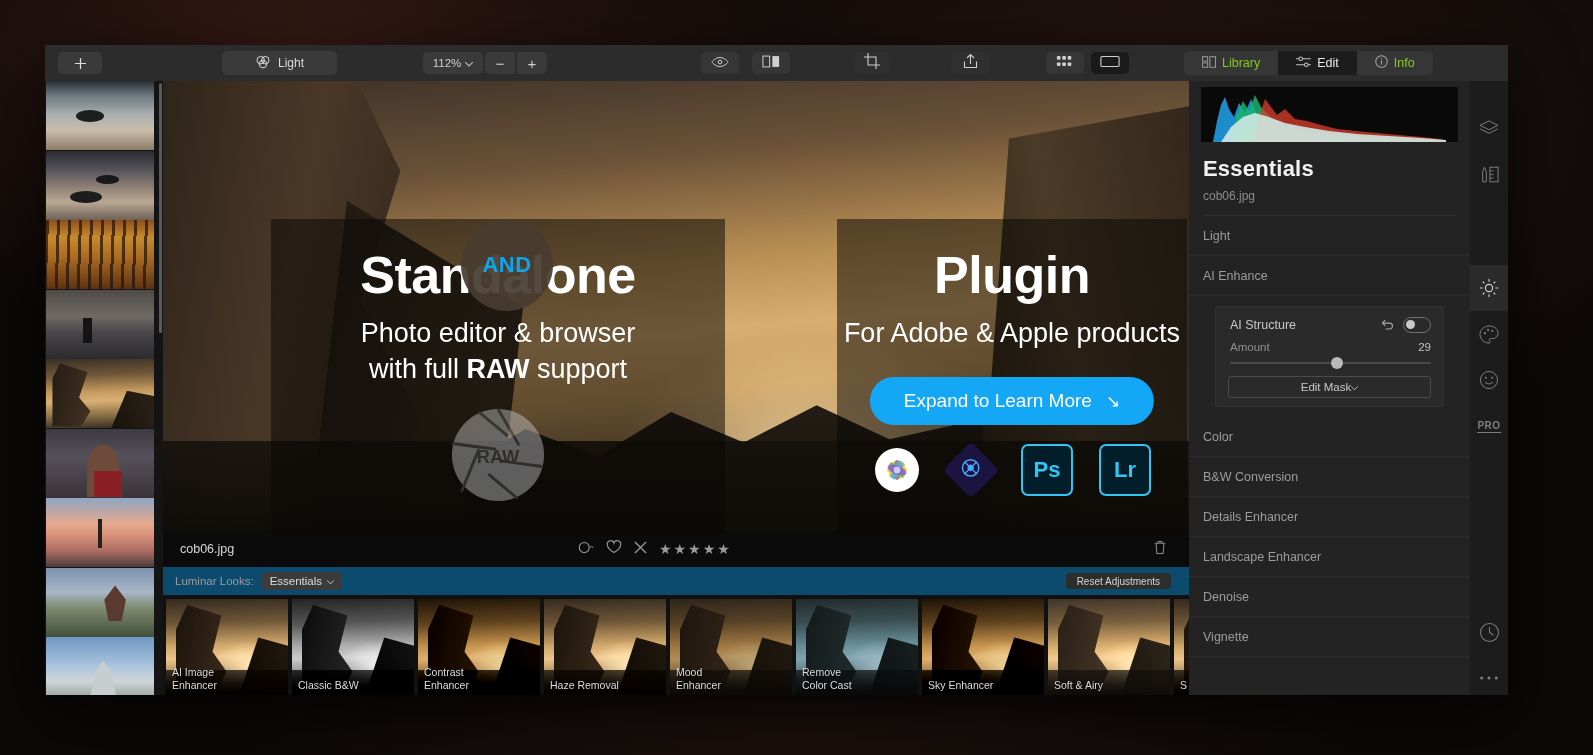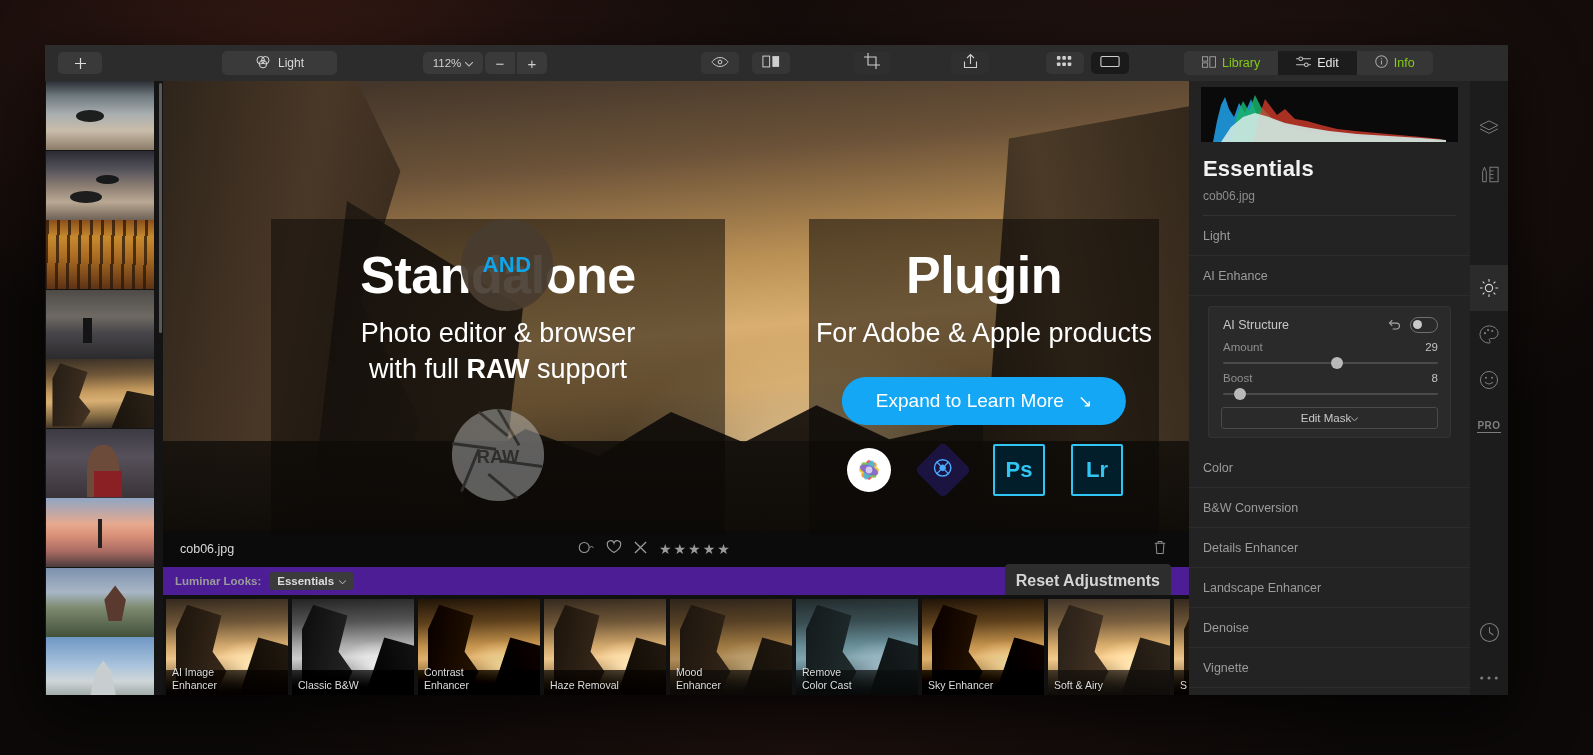--- a/index.html
+++ b/index.html
@@ -86,26 +86,26 @@
   
   .capbar{position:absolute;left:0;top:450px;width:1026px;height:36px;
     background:#0b0b0b;display:flex;align-items:center;}
   .capname{margin-left:17px;color:#d9d9d9;font-size:12.5px;}
   .caprate{position:absolute;left:415px;display:flex;align-items:center;gap:12px;}
   .star{color:#9a9a9a;font-size:14px;letter-spacing:2px;}
   .trash{position:absolute;right:22px;color:#8c8c8c;}
 
   
   .looksbar{position:absolute;left:0;top:486px;width:1026px;height:28px;
-    background:#4c1d95;display:flex;align-items:center;font-weight:bold;}
+    background:#0c4a6e;display:flex;align-items:center;}
   .looksbar .lbl{margin-left:12px;color:#9b9b9b;font-size:11.5px;}
   .pill{margin-left:8px;background:#3b3b3b;border-radius:4px;height:18px;
     padding:0 8px;display:flex;align-items:center;gap:5px;color:#dcdcdc;font-size:11.5px;}
-  .reset{position:absolute;right:18px;background:#2d2d2d;border-radius:4px;height:34px;
-    padding:0 11px;display:flex;align-items:center;color:#d4d4d4;font-size:16px;}
+  .reset{position:absolute;right:18px;background:#2d2d2d;border-radius:4px;height:16px;
+    padding:0 11px;display:flex;align-items:center;color:#d4d4d4;font-size:10px;}
 
   
   .presets{position:absolute;left:0;top:514px;width:1026px;height:100px;
     background:#111;display:flex;gap:4px;padding:4px 0 0 3px;overflow:hidden;}
   .preset{position:relative;width:122px;height:96px;flex:0 0 122px;overflow:hidden;}
   .preset .pimg{position:absolute;inset:0;}
   .preset .plabel{position:absolute;left:6px;bottom:4px;right:4px;color:#ddd;
     font-size:10.5px;line-height:12.5px;text-shadow:0 1px 2px rgba(0,0,0,.9);}
   .pk-sky{position:absolute;inset:0;background:linear-gradient(178deg,#3a2f24 0%,#6e5536 25%,#c49a5e 48%,#dcb47a 60%,#8e7247 80%,#3b3025 100%);}
   .pk-glow{position:absolute;left:34%;top:40%;width:70%;height:60%;
@@ -127,21 +127,21 @@
 
   
   .rpanel{position:absolute;left:1144px;top:36px;width:281px;height:614px;
     background:#232323;overflow:hidden;}
   .histo{position:relative;margin:6px 12px 0 12px;height:55px;background:#0a0a0a;}
   .htitle{margin:14px 0 0 14px;color:#f2f2f2;font-size:22px;font-weight:bold;letter-spacing:.2px;}
   .hfile{margin:7px 0 0 14px;color:#8d8d8d;font-size:12px;}
   .sep{height:1px;background:#323232;margin:12px 14px 0 14px;}
   .row{height:39px;display:flex;align-items:center;padding-left:14px;
     color:#9c9c9c;font-size:12.5px;border-bottom:1px solid #2c2c2c;}
-  .card{margin:0 19px;background:#2a2a2a;border-radius:3px;padding:10px 0 8px 0;
+  .card{margin:0 26px;background:#2a2a2a;border-radius:3px;padding:10px 0 8px 0;
     border:1px solid #333;}
   .cardhead{display:flex;align-items:center;padding:0 12px 0 14px;color:#c7c7c7;font-size:12.5px;}
   .cardhead .sp{flex:1;}
   .toggle{width:26px;height:14px;border-radius:8px;border:1px solid #6f6f6f;
     position:relative;margin-left:9px;}
   .toggle i{position:absolute;left:2px;top:2px;width:9px;height:9px;border-radius:50%;
     background:#c9c9c9;}
   .slrow{padding:8px 12px 0 14px;}
   .sltop{display:flex;justify-content:space-between;color:#8f8f8f;font-size:11.5px;}
   .sltop .v{color:#c3c3c3;}
@@ -156,37 +156,37 @@
     background:#1c1c1c;}
   .railicon{width:38px;height:46px;display:flex;align-items:center;justify-content:center;
     color:#7e7e7e;}
   .railicon.act{background:#2b2b2b;color:#d6d6d6;}
   .pro{font-size:10px;font-weight:bold;letter-spacing:.5px;border-bottom:1.5px solid #7e7e7e;
     padding-bottom:1px;}
 
   
   .promo{position:absolute;left:271px;top:219px;width:908px;height:316px;pointer-events:none;}
   .halfL{position:absolute;left:0;top:0;width:454px;height:316px;background:rgba(10,8,6,.52);}
-  .halfR{position:absolute;left:538px;top:0;width:350px;height:316px;background:rgba(10,8,6,.52);}
+  .halfR{position:absolute;left:566px;top:0;width:350px;height:316px;background:rgba(10,8,6,.52);}
   .andcirc{position:absolute;left:190px;top:0px;width:92px;height:92px;border-radius:50%;
     background:rgba(72,60,48,.93);display:flex;align-items:center;justify-content:center;
     color:#0ea5e9;font-size:22px;font-weight:bold;letter-spacing:.5px;}
   .ptitle{position:absolute;color:#fff;font-weight:bold;font-size:52px;letter-spacing:-.5px;
     text-align:center;width:100%;top:26px;}
   .psub{position:absolute;color:#fff;font-size:27px;line-height:36px;text-align:center;
     width:100%;top:96px;}
   .rawmark{position:absolute;left:50%;top:188px;transform:translateX(-50%);
     width:96px;height:96px;opacity:.42;}
   .cta{position:absolute;left:50%;top:158px;transform:translateX(-50%);
     background:#14a7f5;border-radius:30px;height:48px;padding:0 34px;display:flex;
     align-items:center;gap:14px;color:#fff;font-size:19px;white-space:nowrap;}
   .logos{position:absolute;left:50%;top:225px;transform:translateX(-50%);
     display:flex;align-items:center;gap:26px;}
   .lg{width:48px;height:48px;display:flex;align-items:center;justify-content:center;}
-  .lg-ps,.lg-lr{border:2px solid #31c5f4;border-radius:2px;color:#31c5f4;
+  .lg-ps,.lg-lr{border:2px solid #31c5f4;border-radius:7px;color:#31c5f4;
     font-size:22px;font-weight:bold;background:#031e2b;}
   .lg-lum{background:#1b1340;transform:rotate(45deg);border-radius:5px;
     display:flex;align-items:center;justify-content:center;}
   .lg-lum span{transform:rotate(-45deg);color:#4aa8ff;font-size:19px;}
 </style>
 </head>
 <body>
 
 <div class="stage">
   <div class="app">
@@ -537,29 +537,20 @@
         <div class="slrow">
           <div class="sltop">
             <span>Amount</span>
             <span class="v">29</span>
           </div>
           <div class="track">
             <div class="knob" style="left:53%"></div>
           </div>
         </div>
 
-        <div class="slrow">
-          <div class="sltop">
-            <span>Boost</span>
-            <span class="v">8</span>
-          </div>
-          <div class="track">
-            <div class="knob" style="left:8%"></div>
-          </div>
-        </div>
 
         <div class="maskbtn">
           <span>Edit Mask</span>
           <span>
             <svg width="7" height="5" viewBox="0 0 8 5">
                 <path d="M0 0l4 4 4-4" fill="none" stroke="#bbb" stroke-width="1.1"></path>
               </svg>
           </span>
         </div>
       </div>

